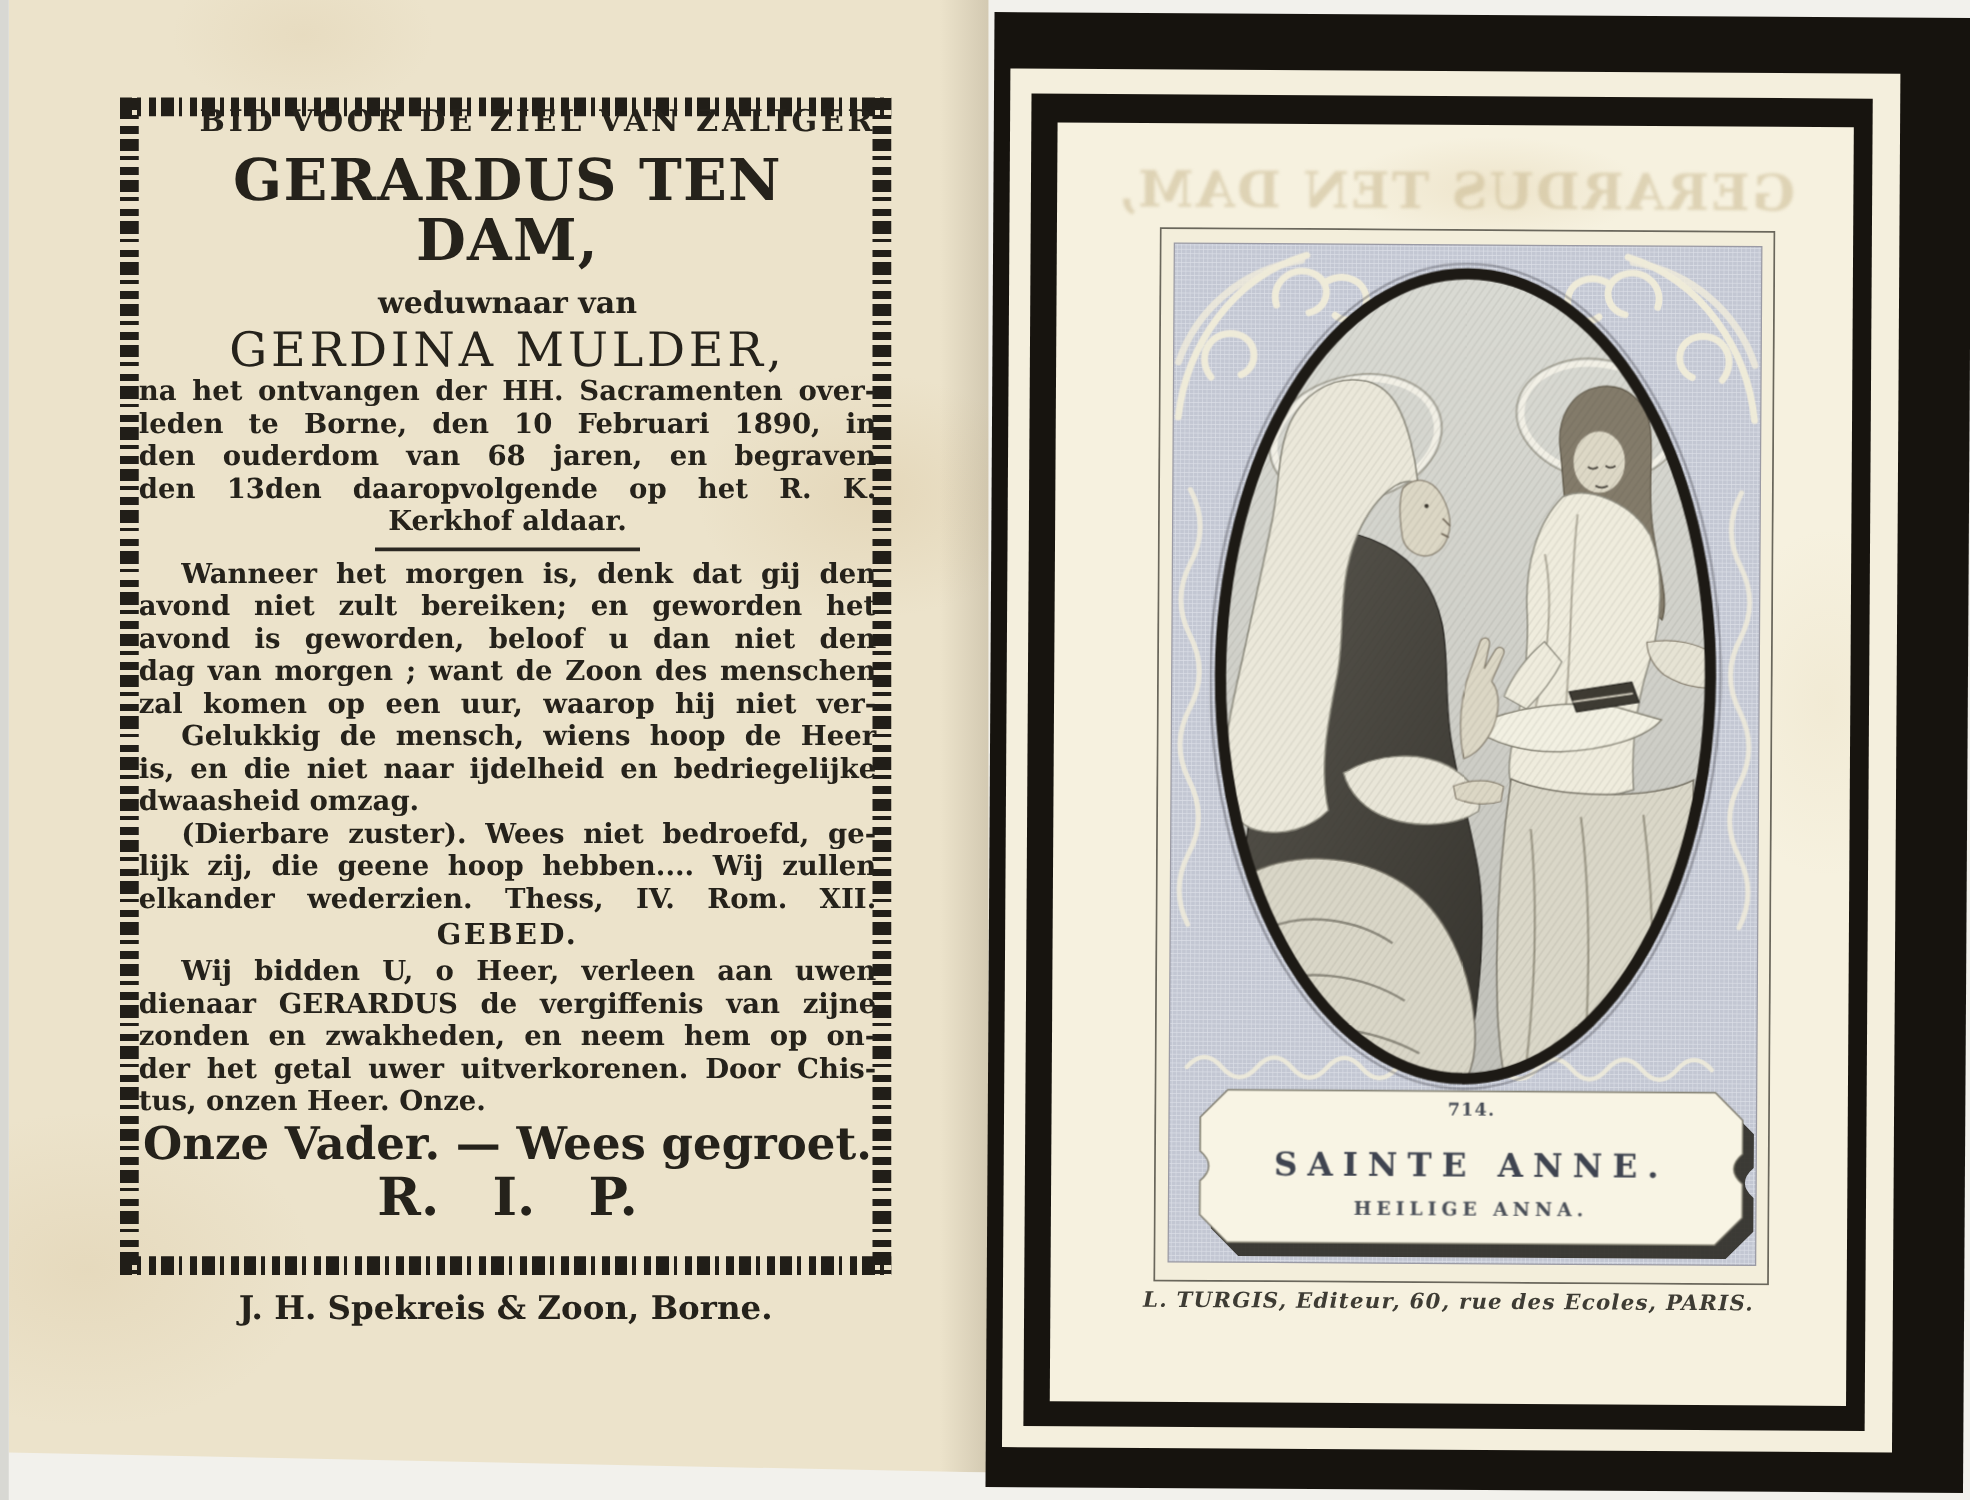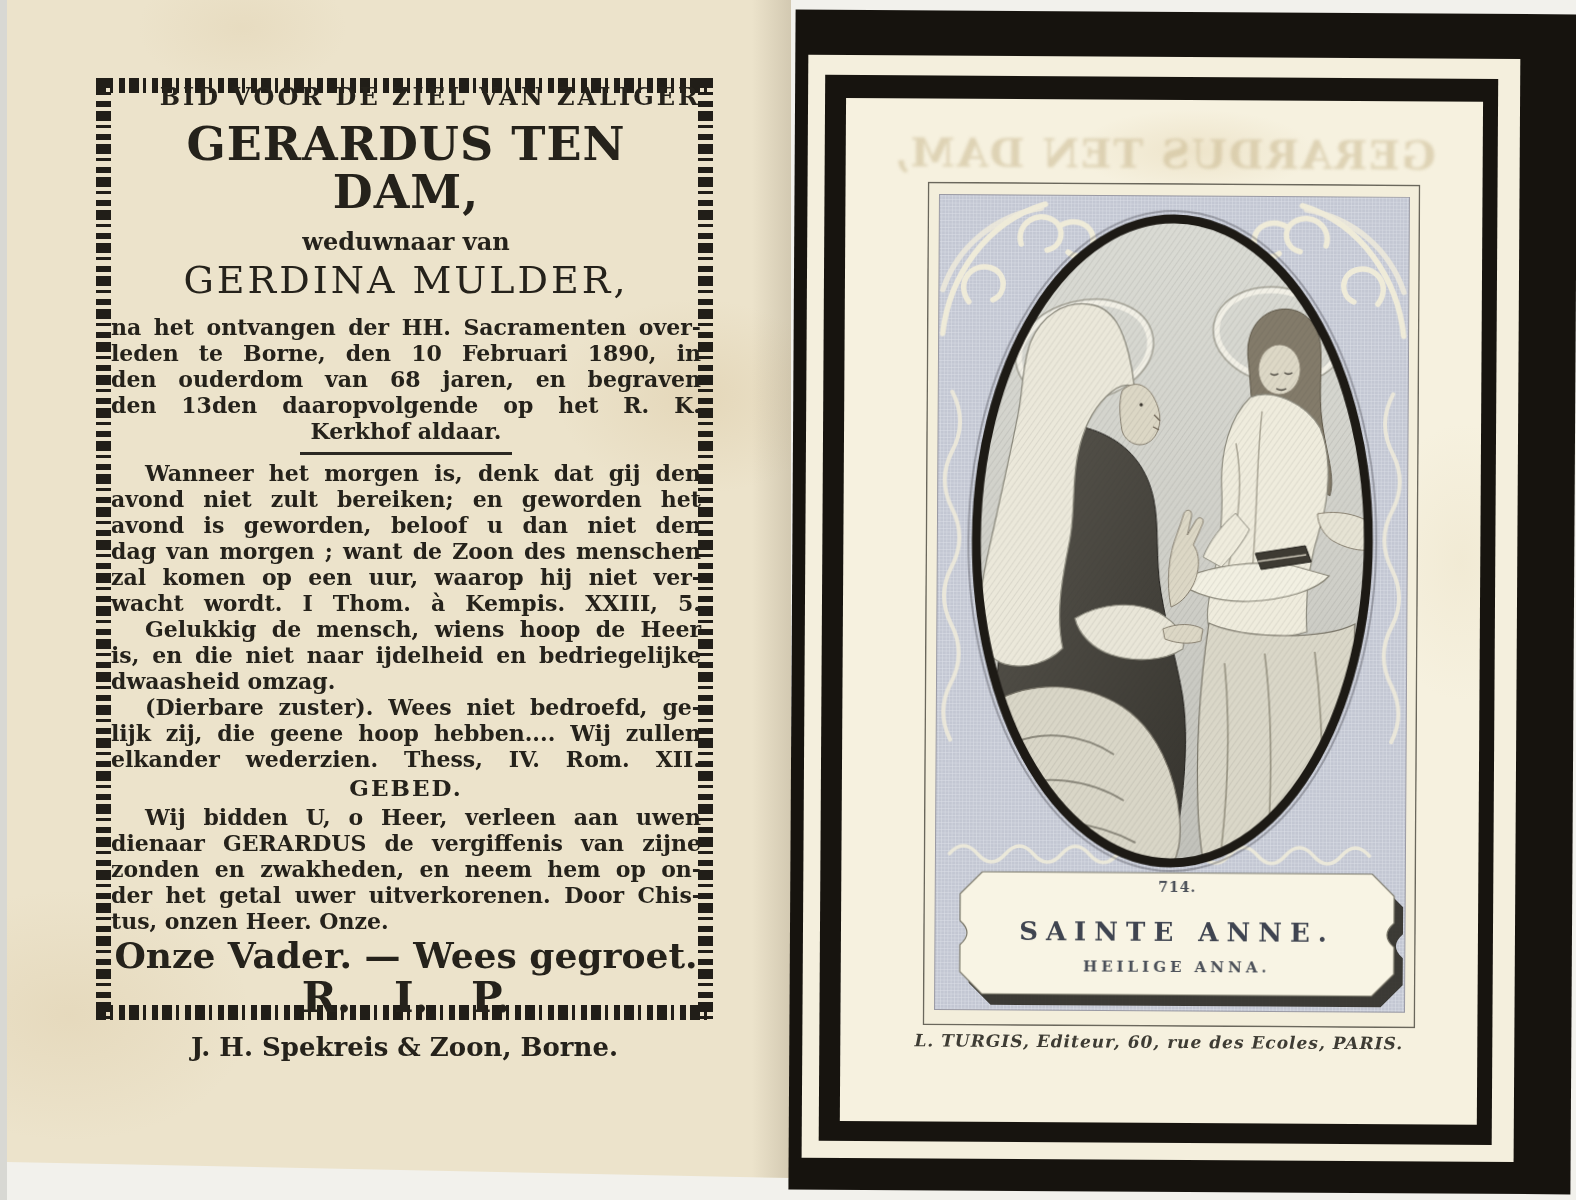--- a/index.html
+++ b/index.html
@@ -39,21 +39,21 @@
   }
   .dash-top { top:86px; } .dash-bottom { top:1013px; }
   .dash-left { left:89px; } .dash-right { left:691px; }
 
   .lc-content { position:absolute; left:104px; top:0; width:590px; padding-top:92px; }
   .lc-header { font-size:24px; line-height:26px; font-weight:700; letter-spacing:3px; text-align:right; }
   .lc-name   { margin-top:10px; font-size:46px; line-height:48px; font-weight:700; letter-spacing:1px; text-align:center; }
   .lc-rel    { margin-top:12px; font-size:24px; line-height:28px; font-weight:700; text-align:center; }
   .lc-spouse { margin-top:4px; font-size:38px; line-height:40px; font-weight:400; letter-spacing:3px; text-align:center; }
   .para { margin-top:0; }
-  .para.first { margin-top:14px; }
+  .para.first { }
   .tline { font-size:22px; line-height:26px; font-weight:700; }
   .jline { text-align:justify; text-align-last:justify; }
   .cline { text-align:center; text-align-last:center; }
   .lline { text-align:left; text-align-last:left; }
   .indent { text-indent:34px; }
   .divider { width:212px; height:0; border-top:3px solid #2b2822; margin:8px auto 5px auto; }
   .gebed   { margin-top:2px; font-size:23px; line-height:28px; font-weight:700; letter-spacing:2px; text-align:center; }
   .p-after-gebed { margin-top:2px; }
   .closing { margin-top:2px; font-size:36px; line-height:38px; font-weight:700; text-align:center; }
   .rip     { margin-top:2px; font-size:42px; line-height:44px; font-weight:700; text-align:center; word-spacing:28px; }
@@ -111,21 +111,20 @@
           <div class="tline jline">den 13den daaropvolgende op het R. K.</div>
           <div class="tline cline">Kerkhof aldaar.</div>
         </div>
       <div class="divider"></div>
       <div class="para">
           <div class="tline jline indent">Wanneer het morgen is, denk dat gij den</div>
           <div class="tline jline">avond niet zult bereiken; en geworden het</div>
           <div class="tline jline">avond is geworden, beloof u dan niet den</div>
           <div class="tline jline">dag van morgen ; want de Zoon des menschen</div>
           <div class="tline jline">zal komen op een uur, waarop hij niet ver-</div>
-          <div class="tline jline">wacht wordt. I Thom. à Kempis. XXIII, 5.</div>
         </div>
       <div class="para">
           <div class="tline jline indent">Gelukkig de mensch, wiens hoop de Heer</div>
           <div class="tline jline">is, en die niet naar ijdelheid en bedriegelijke</div>
           <div class="tline lline">dwaasheid omzag.</div>
         </div>
       <div class="para">
           <div class="tline jline indent">(Dierbare zuster). Wees niet bedroefd, ge-</div>
           <div class="tline jline">lijk zij, die geene hoop hebben.... Wij zullen</div>
           <div class="tline jline">elkander wederzien. Thess, IV. Rom. XII.</div>

